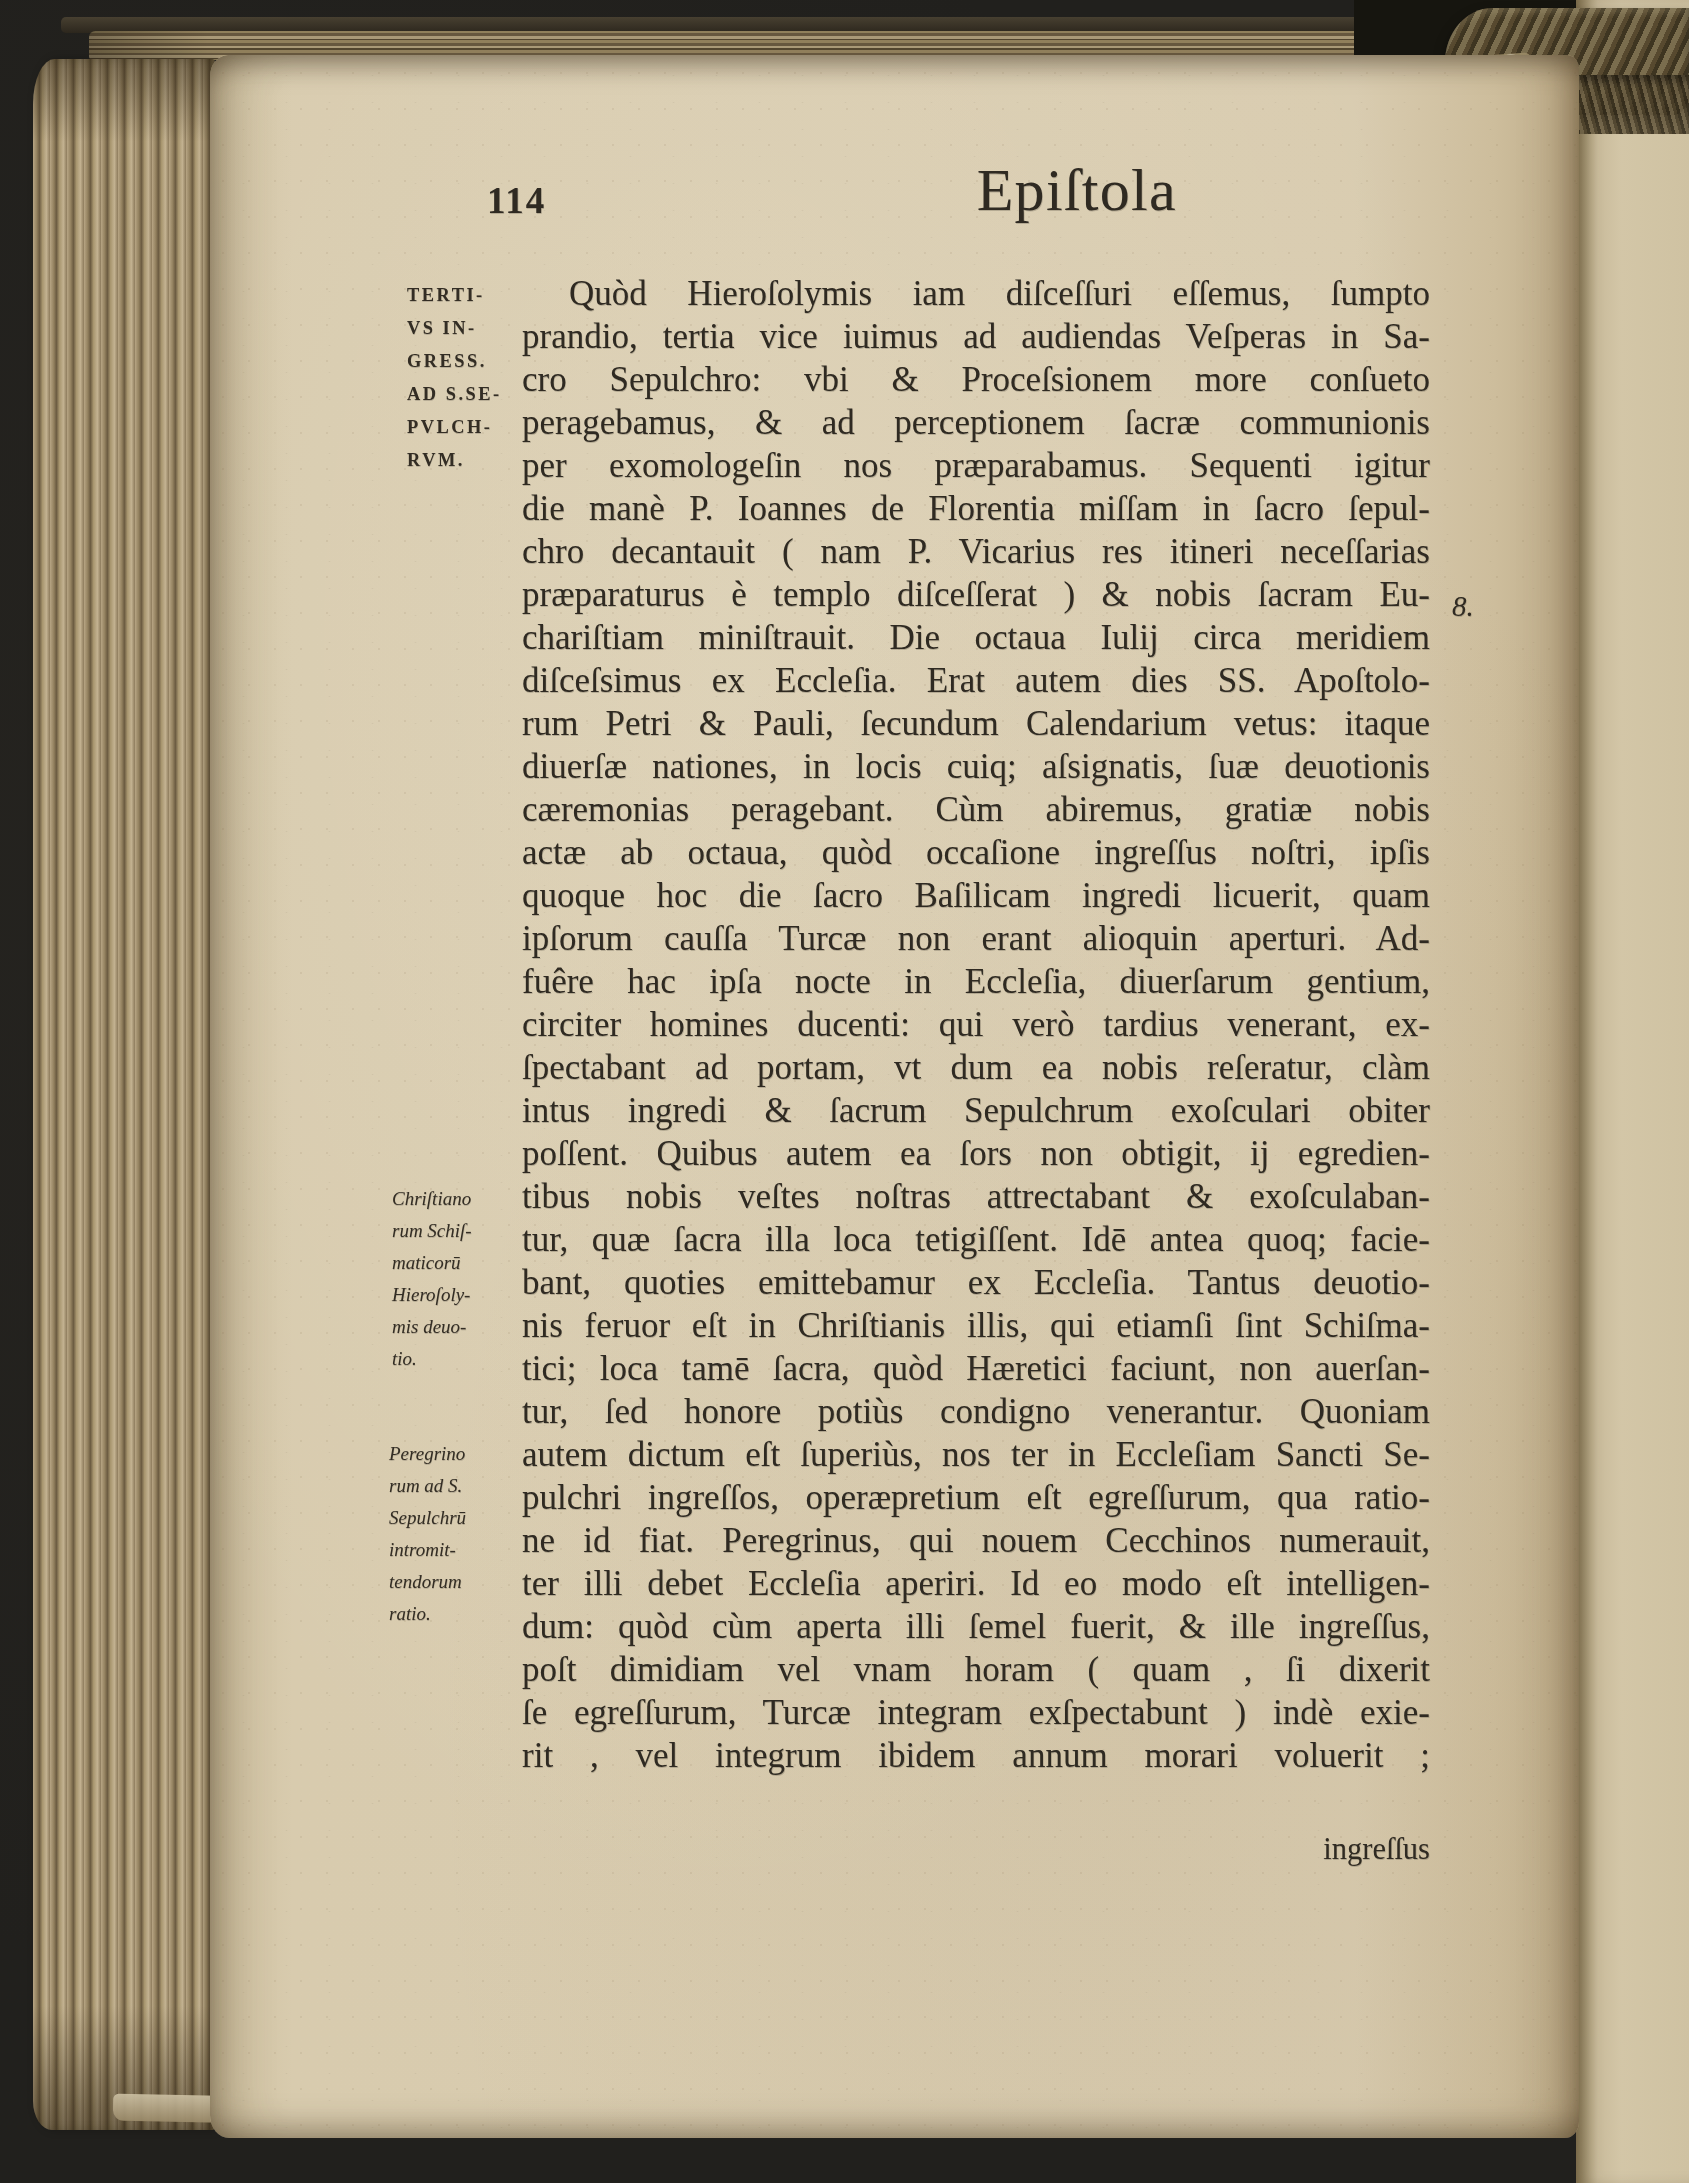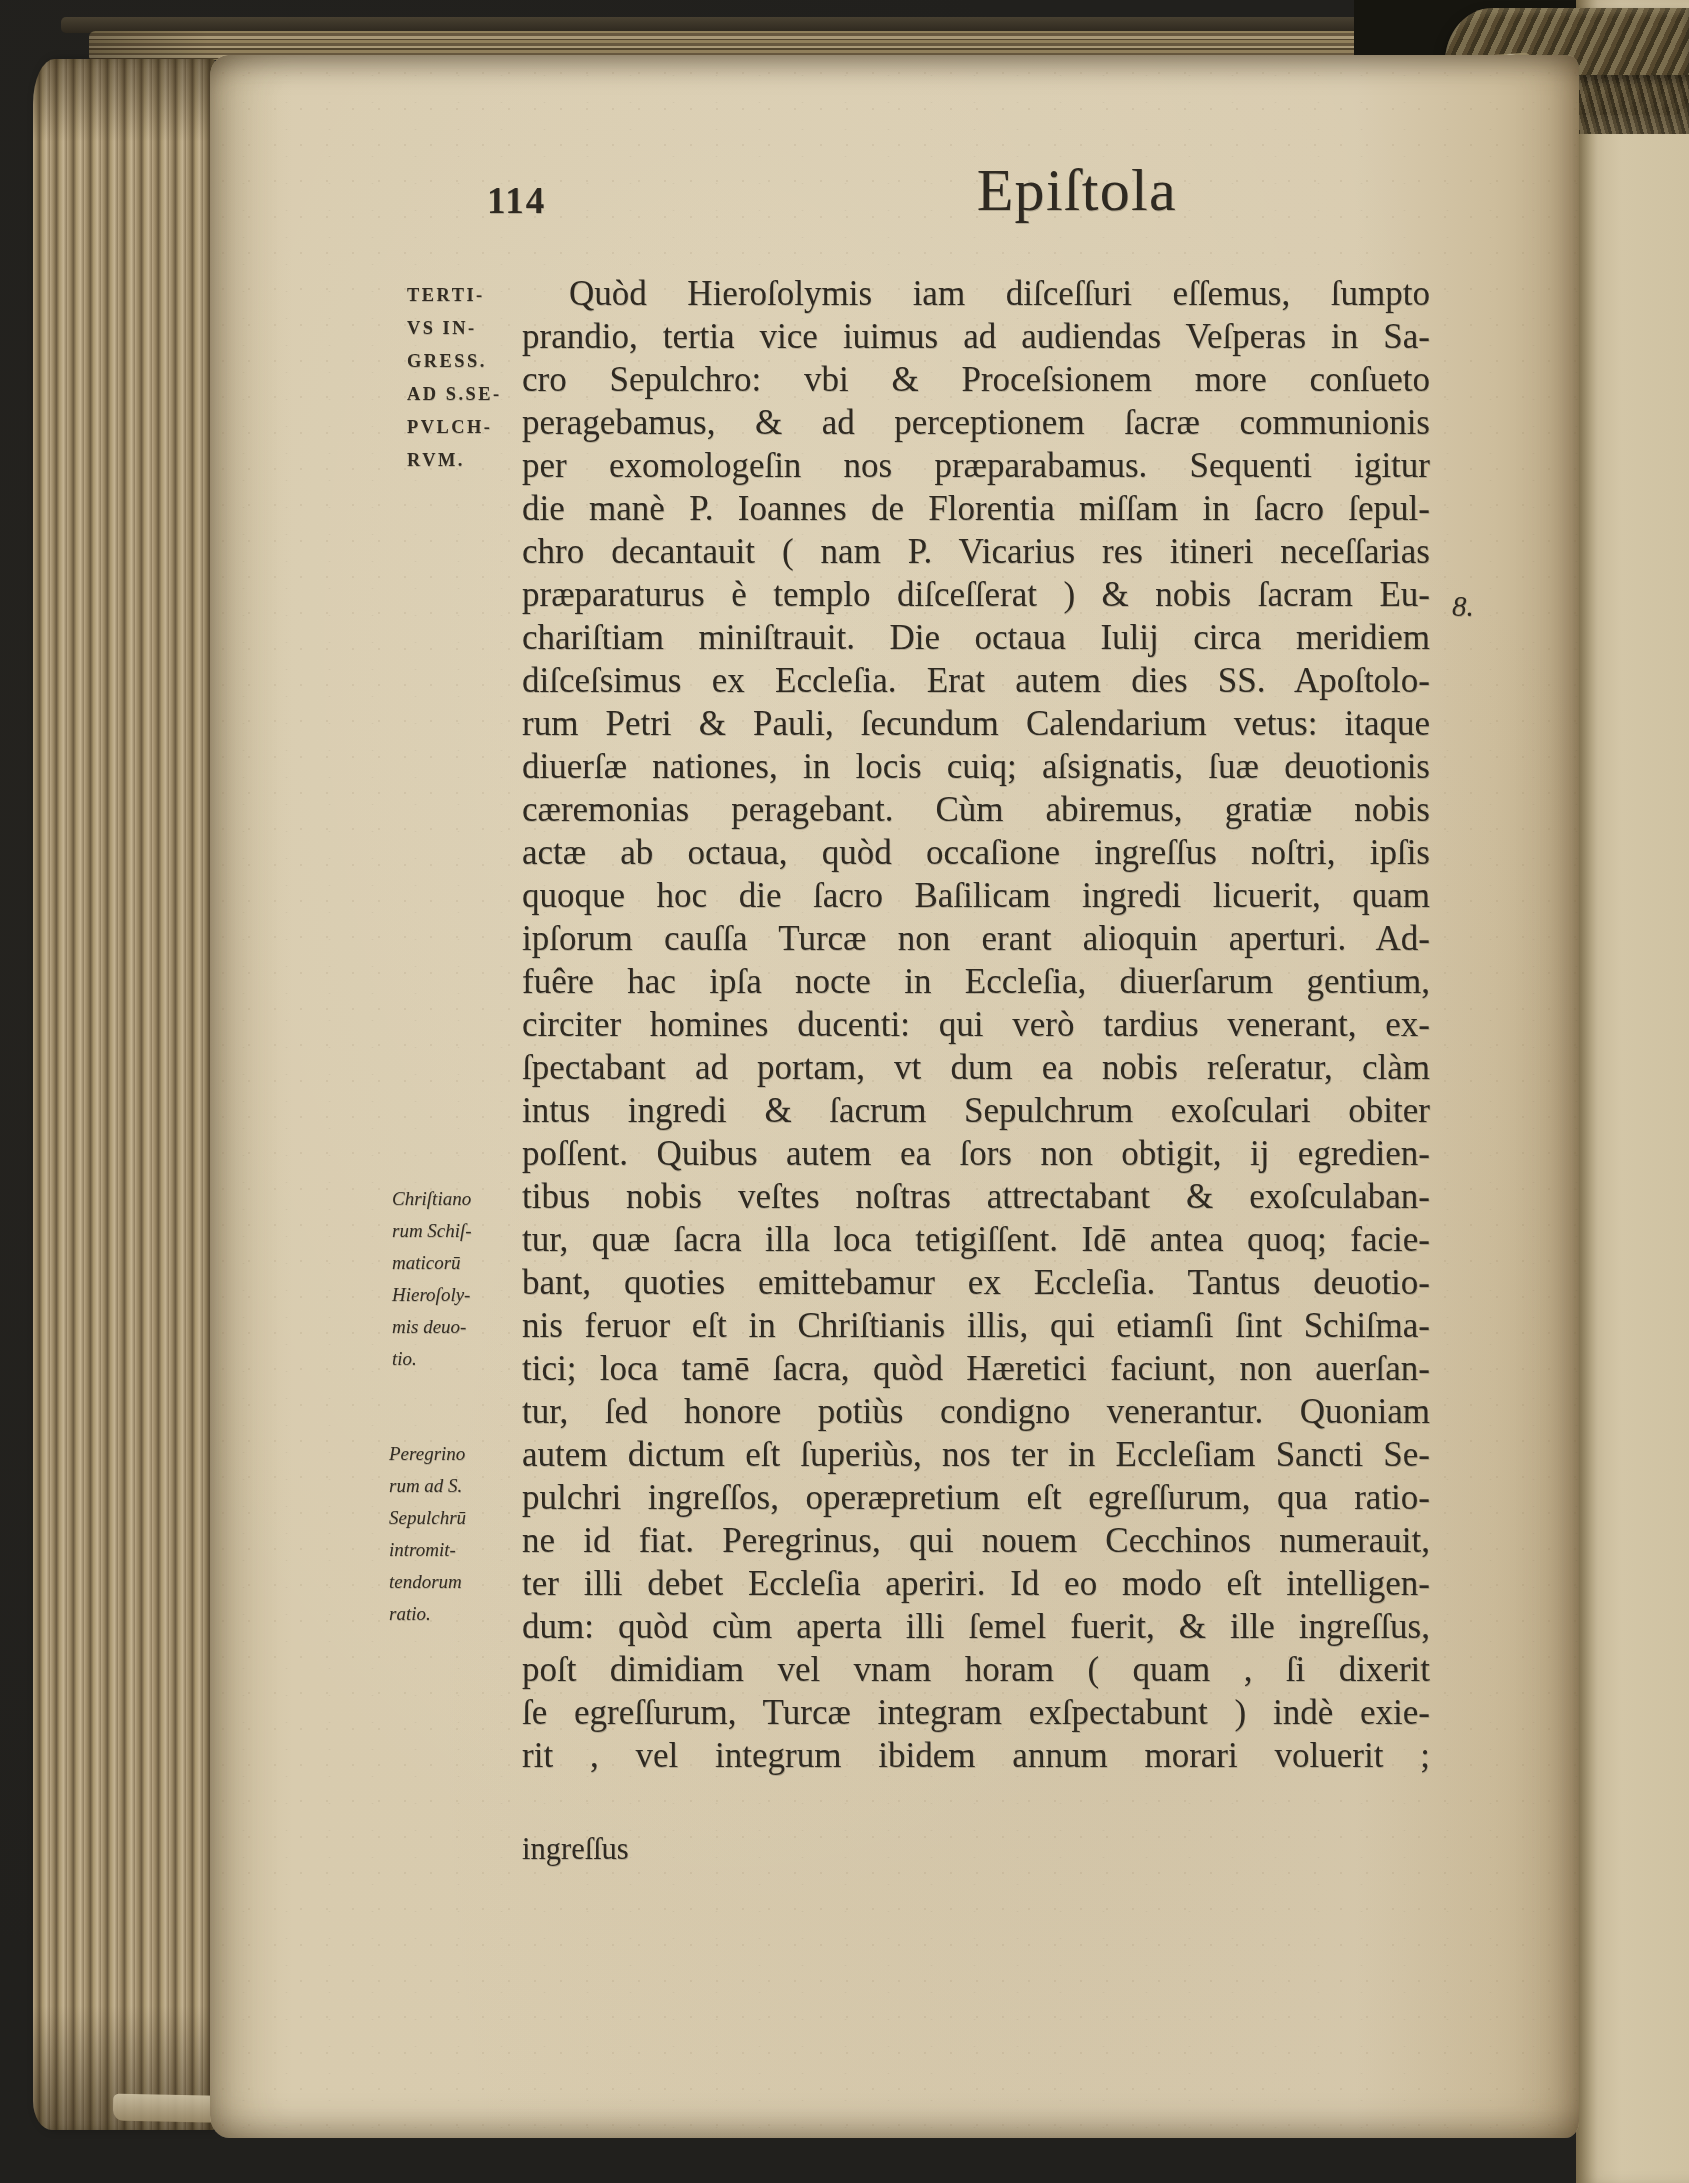--- a/index.html
+++ b/index.html
@@ -71,21 +71,21 @@
     background:linear-gradient(180deg,#cdc1a4,#9c8c6b);border-radius:6.4px 19px 12.7px 12.7px;opacity:.9;}
 
   
   .ink{color:#2f2a22;text-shadow:0.6px 0.6px 0 rgba(47,42,34,0.22);}
   .page-number{position:absolute;left:487px;top:179px;font-size:37px;letter-spacing:1.9px;font-weight:bold;}
   .running-header{position:absolute;left:719px;top:156px;width:458px;text-align:right;
     font-size:60px;letter-spacing:1.3px;}
   .body-text{position:absolute;left:522px;top:272px;width:908px;font-size:35px;}
   .line{height:43px;line-height:43px;text-align:justify;text-align-last:justify;text-justify:inter-word;white-space:normal;}
   .line.first{text-indent:47px;}
-  .catchword{position:absolute;left:522px;top:1830px;width:908px;font-size:30.5px;line-height:38px;}
+  .catchword{position:absolute;left:522px;top:1830px;width:908px;text-align:right;font-size:30.5px;line-height:38px;}
 
   .margin-note{position:absolute;width:127px;color:#332d24;text-shadow:0.3px 0.5px 0 rgba(47,42,34,0.2);}
   .note-caps{left:398px;top:279px;font-size:18.4px;font-weight:700;letter-spacing:2.5px;line-height:33px;margin-left:9px;}
   .note-italic{font-style:italic;font-size:19px;line-height:32px;}
   #note-1{left:392px;top:1183px;}
   #note-2{left:389px;top:1438px;}
   .right-mark{position:absolute;left:1452px;top:590px;font-size:29px;font-style:italic;}
 </style>
 </head>
 <body>

